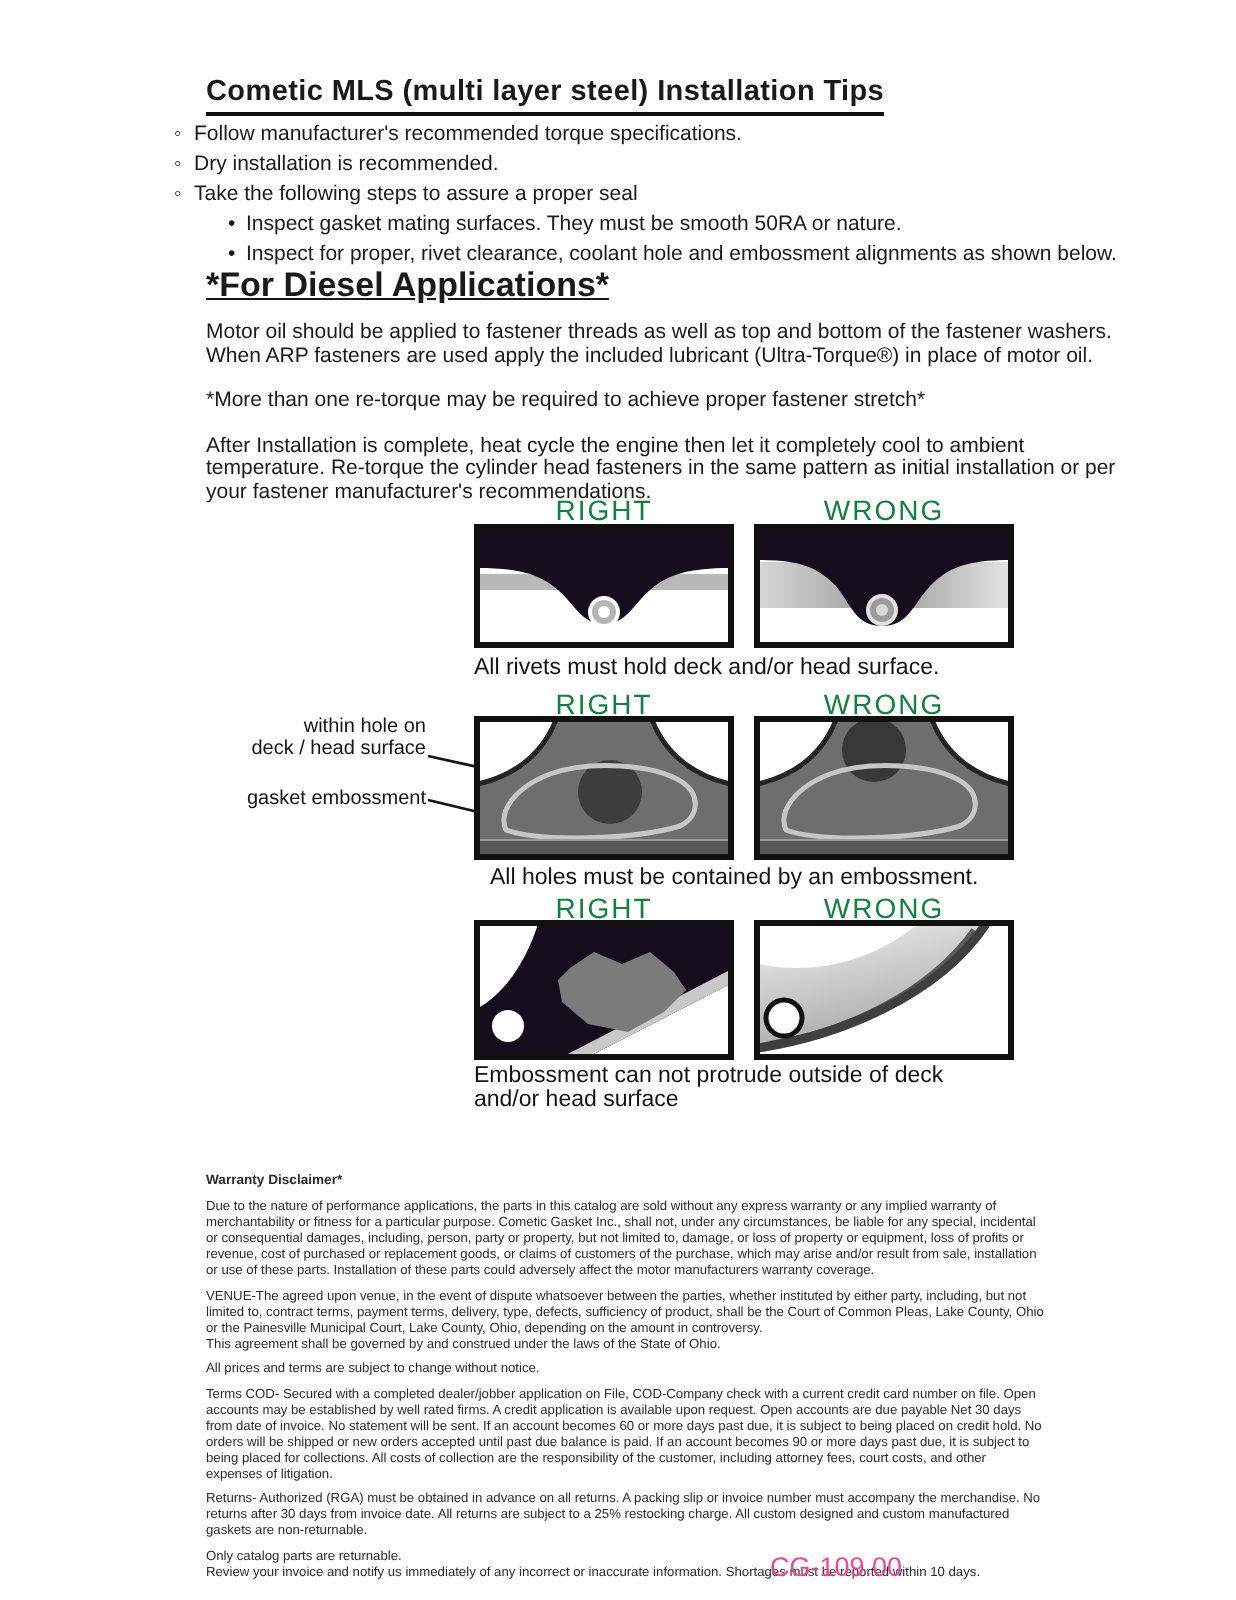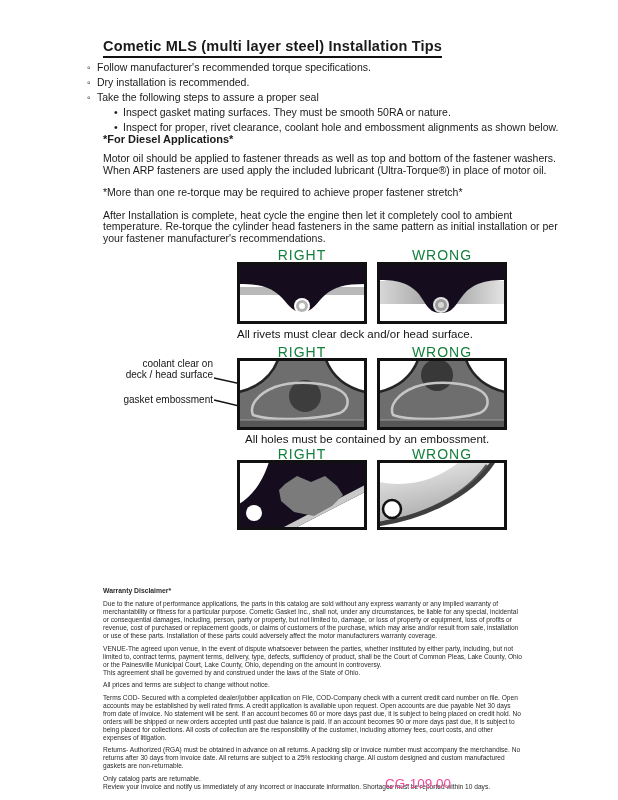--- a/index.html
+++ b/index.html
@@ -12,21 +12,21 @@
     font-size:14.5px; font-weight:bold; letter-spacing:0.2px;
     border-bottom:2px solid #111; padding-bottom:2px; display:inline-block;
   }
   .bullets { position:absolute; left:87px; top:44px; width:480px; font-size:10.5px; line-height:15px; }
   .b { display:flex; }
   .b .mk { width:10px; flex:0 0 10px; text-align:left; }
   .b.sub { padding-left:27px; }
   .b.sub .mk { width:9px; flex:0 0 9px; }
 
   .diesel { position:absolute; left:103px; top:117px; width:462px; }
-  .diesel h2 { margin:0 0 8px 0; font-size:11px; font-weight:bold; }
+  .diesel h2 { margin:0 0 8px 0; font-size:17px; font-weight:bold;text-decoration:underline; }
   .diesel p { margin:0 0 11px 0; font-size:10.5px; line-height:11.5px; }
 
   .figlabel { position:absolute; width:130px; text-align:center; font-size:14px; letter-spacing:1px; color:#15803d; }
   .panel { position:absolute; }
   .caption { position:absolute; font-size:11.5px; line-height:11.5px; color:#141414; white-space:pre-line; }
 
   .callout { position:absolute; text-align:right; font-size:10px; line-height:11px; color:#141414; }
   #callout-coolant { left:60px; top:342px; width:153px; }
   #callout-emboss  { left:60px; top:378px; width:153px; }
   .leader-svg { position:absolute; left:210px; top:355px; }
@@ -103,26 +103,26 @@
     <rect x="2" y="42" width="126" height="18" fill="#ffffff"></rect>
     <path d="M2,2 H128 V18 C106,18 97,22 88,31 C79,41 77,51 64,51 C51,51 49,41 41,31 C32,22 24,18 2,18 Z" fill="#150d1d"></path>
     <g>
       <circle cx="64" cy="43" r="8" fill="#e2e2e2"></circle>
       <circle cx="64" cy="43" r="6" fill="#9c9c9c"></circle>
       <circle cx="64" cy="43" r="3" fill="#d8d8d8"></circle>
     </g>
     <rect x="1.5" y="1.5" width="127" height="59" fill="none" stroke="#111" stroke-width="3"></rect>
   </svg>
 
-  <div class="caption" style="left:237px; top:313px;">All rivets must clear deck and/or head surface.</div>
+  <div class="caption" style="left:237px; top:313px;">All rivets must hold deck and/or head surface.</div>
 
   <div class="figlabel" style="left:237px; top:328px;">RIGHT</div>
   <div class="figlabel" style="left:377px; top:328px;">WRONG</div>
 
-  <div class="callout" id="callout-coolant" style="white-space:pre-line;">coolant clear on
+  <div class="callout" id="callout-coolant" style="white-space:pre-line;">within hole on
 deck / head surface</div>
   <div class="callout" id="callout-emboss">gasket embossment</div>
 
   <svg class="leader-svg" width="100" height="48" viewBox="0 0 100 48">
     <line x1="4" y1="7" x2="90" y2="26" stroke="#141414" stroke-width="1.4"></line>
     <line x1="4" y1="29" x2="50" y2="40" stroke="#141414" stroke-width="1.4"></line>
   </svg>
 
   <svg class="panel" style="left:237px; top:342px;" width="130" height="72" viewBox="0 0 130 72">
     <rect x="2" y="2" width="126" height="68" fill="#ffffff"></rect>
@@ -170,20 +170,22 @@
       </linearGradient>
     </defs>
     <rect x="2" y="2" width="126" height="66" fill="#ffffff"></rect>
     <path d="M2,22 C32,28 60,20 82,2 L116,2 C92,38 42,58 2,64 Z" fill="url(#g2)"></path>
     <path d="M110,5 C88,36 46,56 8,62" fill="none" stroke="#5a5a5a" stroke-width="3"></path>
     <path d="M116,2 C92,38 42,58 2,64" fill="none" stroke="#3f3f3f" stroke-width="4.5"></path>
     <circle cx="15" cy="49" r="9" fill="#ffffff" stroke="#111" stroke-width="2.5"></circle>
     <rect x="1.5" y="1.5" width="127" height="67" fill="none" stroke="#111" stroke-width="3"></rect>
   </svg>
 
+  <div class="caption" style="left:237px; top:517px; width:250px;">Embossment can not protrude outside of deck
+and/or head surface</div>
 
   <div class="disclaimer">
     <h3>Warranty Disclaimer*</h3>
     <p>Due to the nature of performance applications, the parts in this catalog are sold without any express warranty or any implied warranty of merchantability or fitness for a particular purpose.  Cometic Gasket Inc., shall not, under any circumstances, be liable for any special, incidental or consequential damages, including, person, party or property, but not limited to, damage, or loss of property or equipment, loss of profits or revenue, cost of purchased or replacement goods, or claims of customers of the purchase, which may arise and/or result from sale, installation or use of these parts.  Installation of these parts could adversely affect the motor manufacturers warranty coverage.</p>
     <p>VENUE-The agreed upon venue, in the event of dispute whatsoever between the parties, whether instituted by either party, including, but not limited to, contract terms, payment terms, delivery, type, defects, sufficiency of product, shall be the Court of Common Pleas, Lake County, Ohio or the Painesville Municipal Court, Lake County, Ohio, depending on the amount in controversy.
 This agreement shall be governed by and construed under the laws of the State of Ohio.</p>
     <p>All prices and terms are subject to change without notice.</p>
     <p>Terms COD- Secured with a completed dealer/jobber application on File, COD-Company check with a current credit card number on file.  Open accounts may be established by well rated firms.  A credit application is available upon request.  Open accounts are due payable Net 30 days from date of invoice.  No statement will be sent.  If an account becomes 60 or more days past due, it is subject to being placed on credit hold.  No orders will be shipped or new orders accepted until past due balance is paid.  If an account becomes 90 or more days past due, it is subject to being placed for collections.  All costs of collection are the responsibility of the customer, including attorney fees, court costs, and other expenses of litigation.</p>
     <p>Returns- Authorized (RGA) must be obtained in advance on all returns.  A packing slip or invoice number must accompany the merchandise.  No returns after 30 days from invoice date.  All returns are subject to a 25% restocking charge.  All custom designed and custom manufactured gaskets are non-returnable.</p>
     <p>Only catalog parts are returnable.

